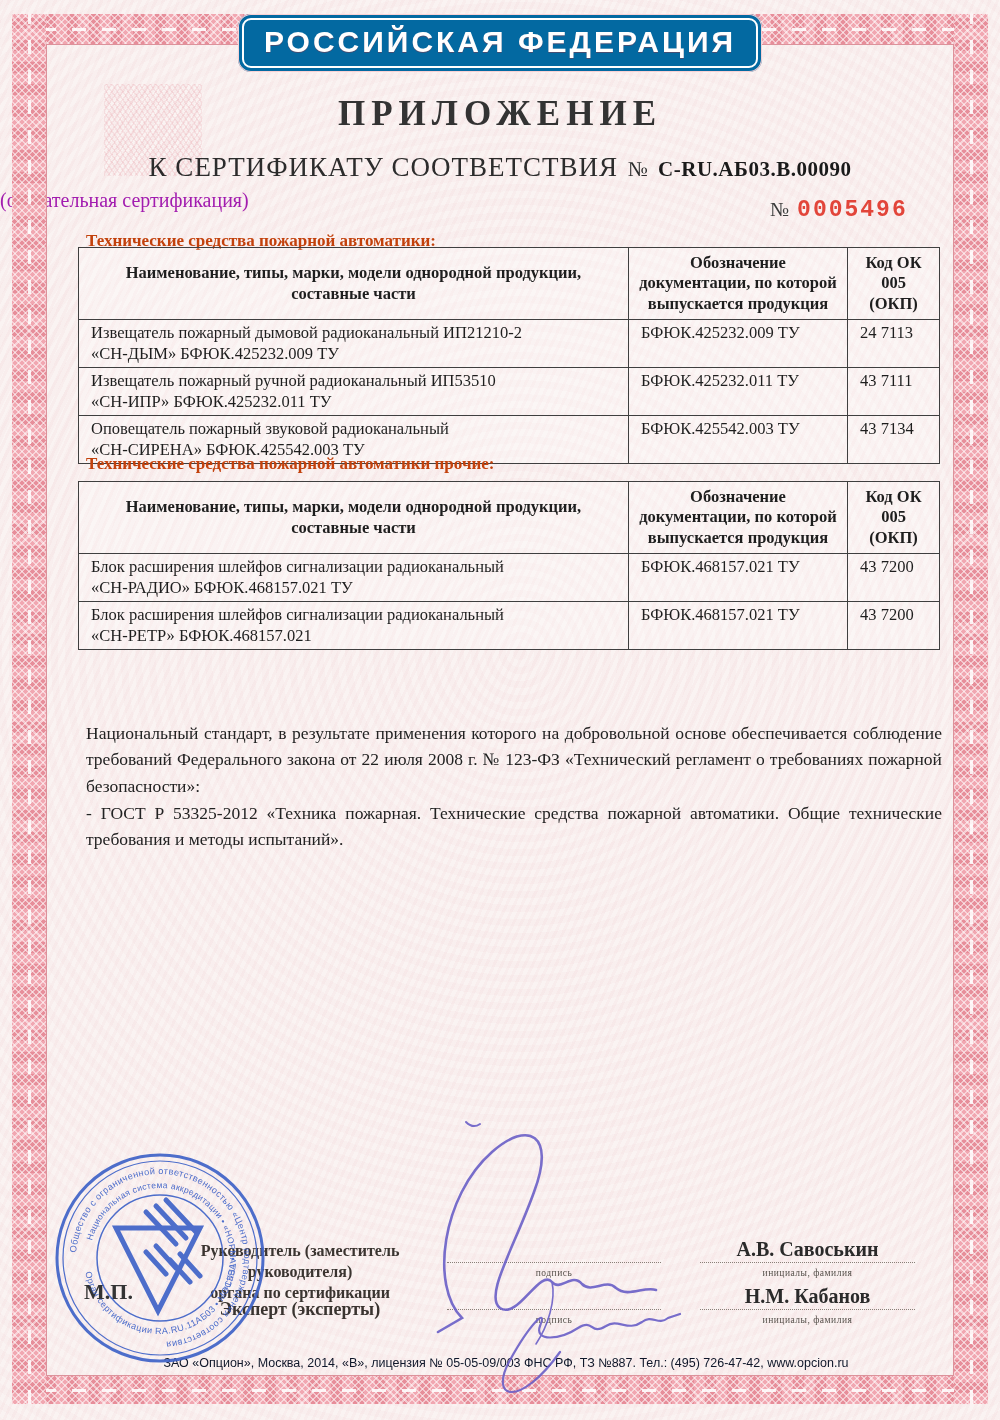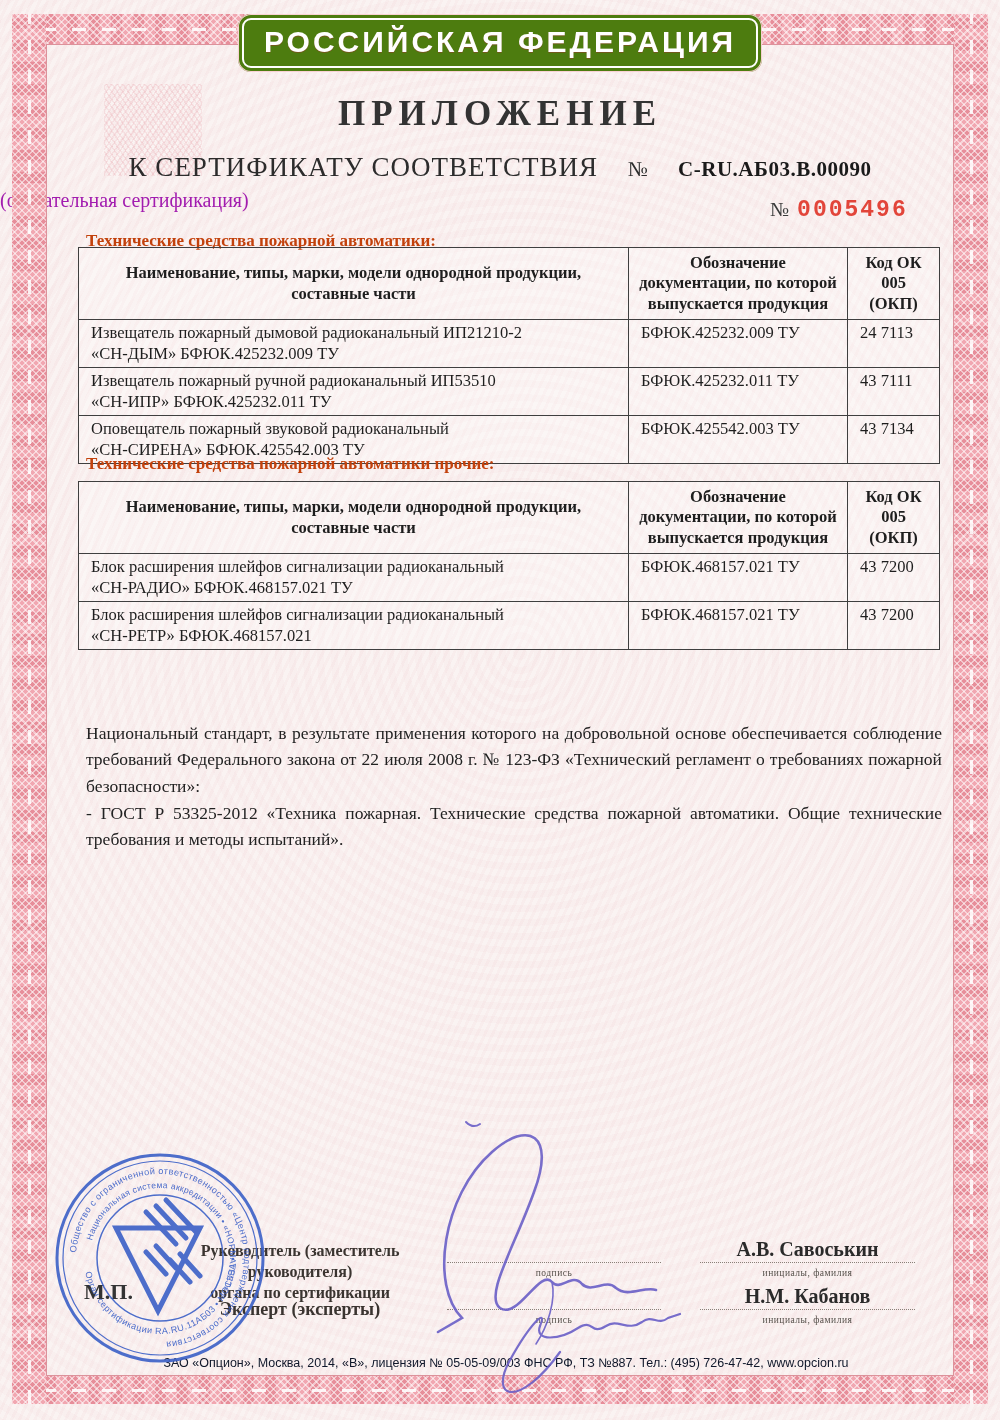--- a/index.html
+++ b/index.html
@@ -29,30 +29,30 @@
   .strip.left{left:12px;top:14px;bottom:16px;width:34px;}
   .strip.right{right:12px;top:14px;bottom:16px;width:34px;}
   .inner-line{position:absolute;inset:44px 46px 44px 46px;border:1px solid #dc929b;z-index:1;pointer-events:none;}
   .guilloche-patch{position:absolute;left:104px;top:84px;width:98px;height:92px;
       background:
         repeating-linear-gradient(55deg, rgba(230,150,160,0.18) 0 1.5px, transparent 1.5px 4.5px),
         repeating-linear-gradient(-55deg, rgba(230,150,160,0.18) 0 1.5px, transparent 1.5px 4.5px);}
 
   
   .banner{position:absolute;top:14px;left:50%;transform:translateX(-50%);z-index:5;
-      background:#4d7c0f;border-radius:13px;padding:4px;box-shadow:0 0 0 1px #f9d2d4 inset;}
+      background:#0369a1;border-radius:13px;padding:4px;box-shadow:0 0 0 1px #f9d2d4 inset;}
   .banner-inner{border:2.5px solid #fff;border-radius:9px;padding:5px 20px 7px 20px;
       font-family:"Liberation Sans", sans-serif;font-weight:bold;font-size:30px;letter-spacing:3px;
       color:#fff;white-space:nowrap;text-shadow:0 1px 0 rgba(170,40,48,.4);}
 
   
   .title{position:absolute;top:94px;left:0;width:100%;text-align:center;
       font-size:35px;font-weight:bold;letter-spacing:6px;color:#333;}
   .subtitle-row{position:absolute;top:152px;left:0;width:100%;display:flex;justify-content:center;
-      align-items:baseline;gap:30px;}
+      align-items:baseline;gap:10px;}
   .subtitle{font-size:27px;letter-spacing:1px;color:#2c2c2c;}
   .no-sym{font-size:21px;color:#2c2c2c;}
   .cert-number{font-size:21px;font-weight:bold;color:#1a1a1a;letter-spacing:.5px;}
   .cert-type{position:absolute;top:189px;left:0;width:100%;text-align:left;font-size:20px;color:#a21caf;}
   .serial{position:absolute;top:197px;left:770px;display:flex;align-items:baseline;gap:8px;}
   .serial .no-sym{font-size:20px;color:#3a3a3a;}
   .serial-number{font-family:"Liberation Mono", monospace;font-weight:bold;font-size:23px;
       letter-spacing:2px;color:#e2453a;}
 
   

